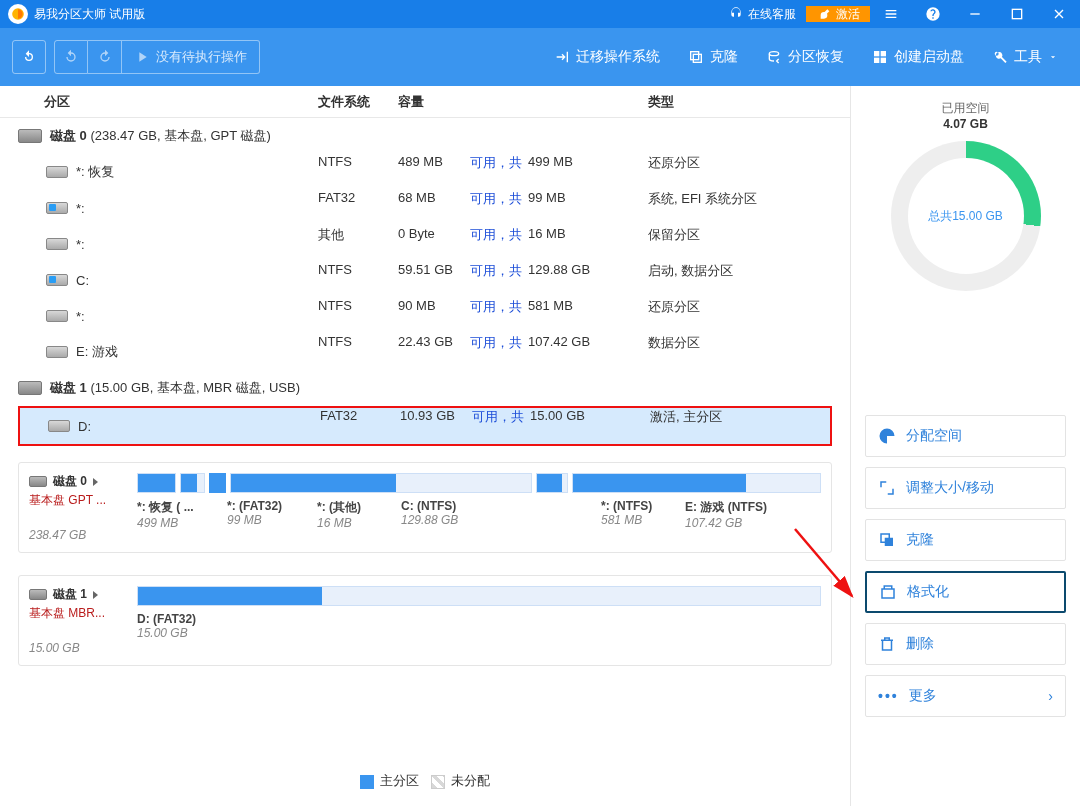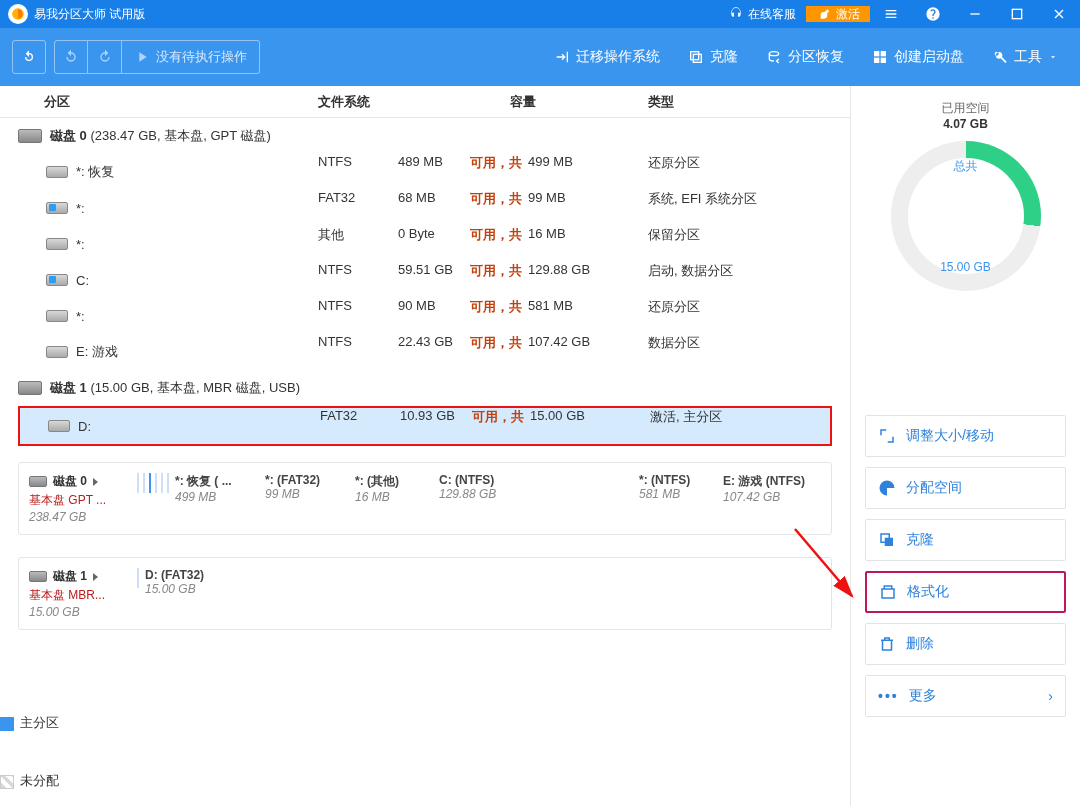--- a/index.html
+++ b/index.html
@@ -31,30 +31,30 @@
 
   
   .main { flex:1; display:flex; min-height:0; }
   .center { flex:1; display:flex; flex-direction:column; min-width:0; }
   .right  { width: 230px; border-left:1px solid #e6e6e6; display:flex; flex-direction:column; padding: 14px 14px 8px 14px; }
 
   
   .thead { display:flex; height: 32px; align-items:center; padding:0 18px; font-size:13px; color:#333; border-bottom:1px solid #e8e8e8; font-weight:600;}
   .col-name{ width: 300px; padding-left:26px;}
   .col-fs  { width: 80px;}
-  .col-cap { width: 250px; text-align: center;}
+  .col-cap { width: 250px;}
   .col-type{ flex:1;}
   .tbody { flex: 0 0 auto; }
   .row { display:flex; height:36px; padding: 0 18px; }
   .row.disk { font-weight:600; }
   .row .c-name{ width:300px; display:flex; align-items:center; gap:8px;}
   .row .c-fs { width:80px;}
   .row .c-cap{ width:250px; display:flex; gap:6px;}
   .row .c-cap .sz{ width:66px;}
-  .row .c-cap .mid{ color:#c2410c;font-weight:bold;}
+  .row .c-cap .mid{ color:#1d4ed8;}
   .row .c-cap .tot{ }
   .row .c-type{ flex:1;}
   .row .indent { padding-left:28px;}
   .row.selected{ background:#d6eafd; }
   .highlight-box{ position:relative; margin: 0 18px; border:2px solid #e11; }
   .highlight-box .row{ padding:0 0; margin:0; }
   .highlight-box .row .c-name{ padding-left:0;}
   .highlight-box .row>div:first-child{ padding-left:0;}
   .highlight-box .row{ padding-left:0px;}
   .highlight-box .row .c-name{ width:300px;}
@@ -62,48 +62,48 @@
   .particon{ width:22px; height:12px; background:linear-gradient(#d8d8d8,#aaa); border:1px solid #888; border-radius:2px; position:relative; flex-shrink:0;}
   .particon.win::after{ content:""; position:absolute; left:2px; top:1px; width:7px; height:7px; background:#2a9df4; border-radius:1px;}
 
   
   .maps { padding: 16px 18px 6px 18px; display:flex; flex-direction:column; gap:22px; position:relative;}
   .mapcard{ display:flex; gap:12px; border:1px solid #e5e5e5; border-radius:3px; padding:10px 10px;}
   .mapcard .meta{ width:96px; font-size:12px;}
   .mapcard .meta .mt{ font-weight:600; color:#333; display:flex; align-items:center; gap:6px;}
   .mapcard .meta .mt .triangle{ display:inline-block; width:0;height:0;border-left:5px solid #666;border-top:4px solid transparent;border-bottom:4px solid transparent;}
   .mapcard .meta .ms{ color:#b91c1c; margin-top:2px; white-space:nowrap; overflow:hidden; text-overflow:ellipsis;}
-  .mapcard .meta .mz{ color:#888; font-style:italic; margin-top:1px;}
-  .mapcard .bars{ flex:1; display:flex; gap:6px;}
+  .mapcard .meta .mz{ color:#888; font-style:italic; margin-top:19px;}
+  .mapcard .bars{ flex:1; display:flex; flex-direction:column; gap:6px;}
   .mapcard .bar { height:20px; display:flex; gap:4px;}
   .mapcard .bar .seg{ height:100%; background:#e8f0fb; border:1px solid #cddff6;}
   .mapcard .bar .seg.fill{ background:#3a95ef; border-color:#3a95ef;}
   .mapcard .legend{ display:flex; gap:28px; font-size:12px;}
   .mapcard .legend .le{ min-width:0;}
   .mapcard .legend .ln{ color:#444; font-weight:600;}
   .mapcard .legend .ls{ color:#888; font-style:italic;}
 
   
-  .blegend{ display:flex; justify-content:center; gap:40px; padding:10px 0 16px; font-size:13px;flex-direction:column;}
+  .blegend{ display:flex; justify-content:center; gap:12px; padding:10px 0 16px; font-size:13px;}
   .blegend .sw{ width:14px; height:14px; display:inline-block; vertical-align:middle; margin-right:6px;}
   .blegend .sw.primary{ background:#3a95ef;}
   .blegend .sw.unalloc{ background:repeating-linear-gradient(45deg,#d8d8d8 0 4px,#fff 4px 8px); border:1px solid #ccc;}
 
   
   .ring-wrap{ display:flex; flex-direction:column; align-items:center; }
   .ring-label{ font-size:12px; color:#666; text-align:center;}
   .ring-label b{ color:#333; font-weight:600;}
   .ring { width:150px; height:150px; border-radius:50%; background: conic-gradient(#2ecf87 0deg 98deg, #eee 98deg 360deg); display:flex; align-items:center; justify-content:center; margin:10px 0 4px;}
-  .ring .hole{ width:116px; height:116px; background:#fff; border-radius:50%; display:flex; flex-direction:column; align-items:center; justify-content:space-between; font-size:12px;}
+  .ring .hole{ width:116px; height:116px; background:#fff; border-radius:50%; display:flex; flex-direction:row; align-items:center; justify-content:center; font-size:12px;}
   .ring .hole .t1{ color:#3a95ef;}
   .ring .hole .t2{ color:#3a95ef;}
   .side-gap{ height:120px;}
   .side-list{ display:flex; flex-direction:column; gap:10px;}
   .side-item{ height:42px; border:1px solid #e3e3e3; border-radius:2px; display:flex; align-items:center; padding:0 12px; gap:10px; color:#2f82db; cursor:pointer; font-size:14px;}
-  .side-item.hl{ border:2px solid #be185d;}
+  .side-item.hl{ border:2px solid #0c4a6e;}
   .side-item .more-chevron{ margin-left:auto; color:#2f82db;}
   .side-item .dots{ letter-spacing:2px;}
 
   
   .redarrow{ position:absolute; left:792px; top:440px; pointer-events:none;}
 
   svg { display:block; }
   .ic{ width:16px; height:16px; fill:#fff;}
   .icb{ width:18px; height:18px; fill:#2f82db;}
 </style>
@@ -454,29 +454,29 @@
           <div class="hole">
             <div class="t1">总共</div>
             <div class="t2">15.00 GB</div>
           </div>
         </div>
       </div>
       <div class="side-gap"></div>
       <div class="side-list">
         <div class="side-item">
           <svg class="icb" viewBox="0 0 24 24">
+              <path d="M12 2a10 10 0 1 0 0 20V12h10A10 10 0 0 0 12 2z" fill="#2f82db"></path>
+            </svg>
+          <span>分配空间</span>
+        </div>
+        <div class="side-item">
+          <svg class="icb" viewBox="0 0 24 24">
               <path d="M3 3h8v2H5v6H3V3zm18 18h-8v-2h6v-6h2v8z" fill="#2f82db"></path>
             </svg>
           <span>调整大小/移动</span>
-        </div>
-        <div class="side-item">
-          <svg class="icb" viewBox="0 0 24 24">
-              <path d="M12 2a10 10 0 1 0 0 20V12h10A10 10 0 0 0 12 2z" fill="#2f82db"></path>
-            </svg>
-          <span>分配空间</span>
         </div>
         <div class="side-item">
           <svg class="icb" viewBox="0 0 24 24">
               <rect x="4" y="4" width="11" height="11" fill="none" stroke="#2f82db" stroke-width="2"></rect>
               <rect x="9" y="9" width="11" height="11" fill="#2f82db"></rect>
             </svg>
           <span>克隆</span>
         </div>
         <div class="side-item hl">
           <svg class="icb" viewBox="0 0 24 24">

